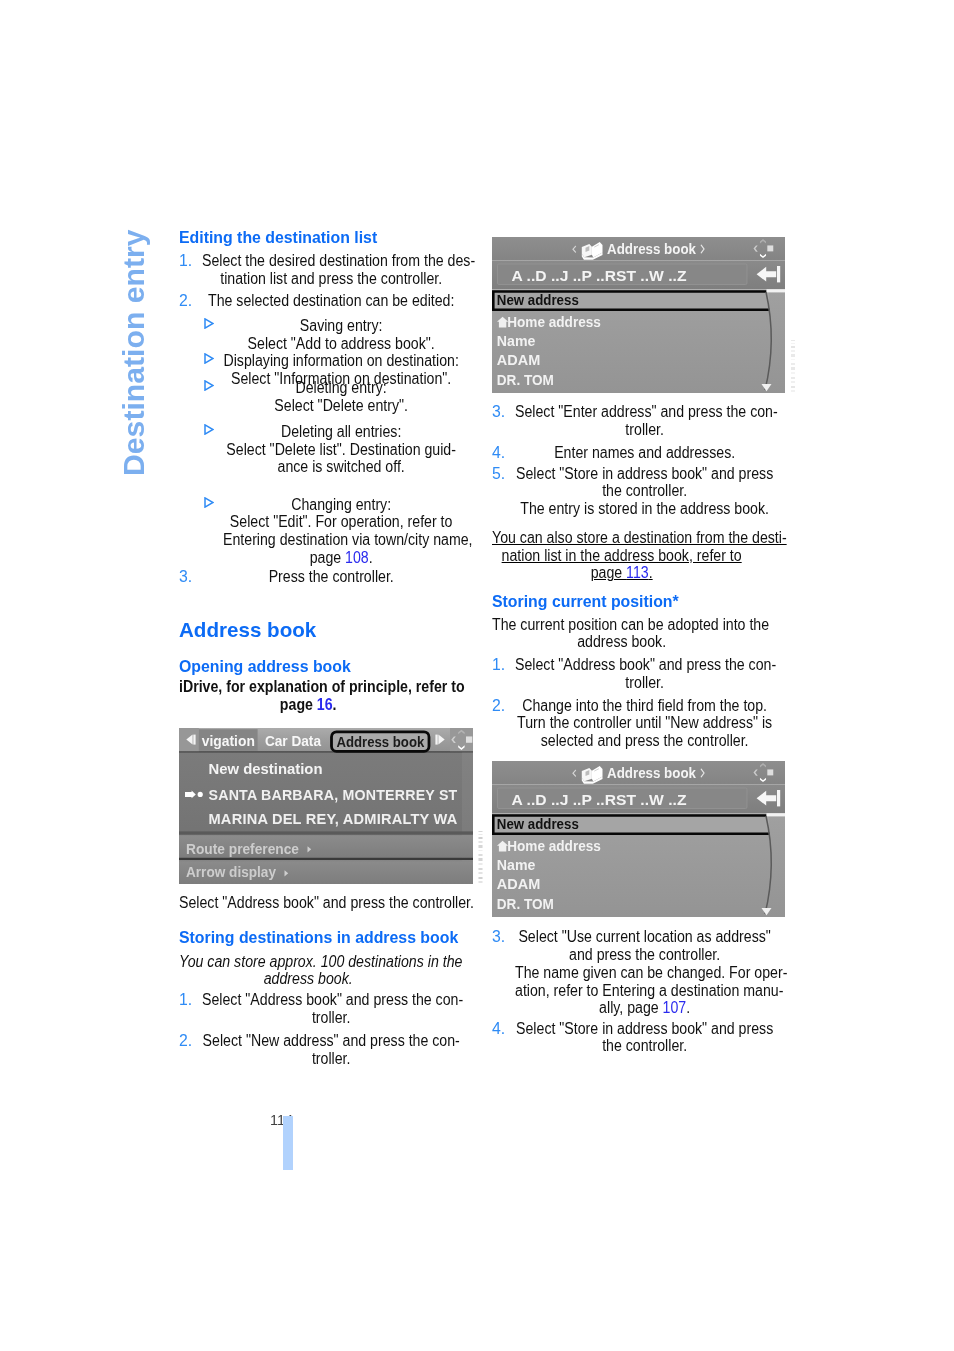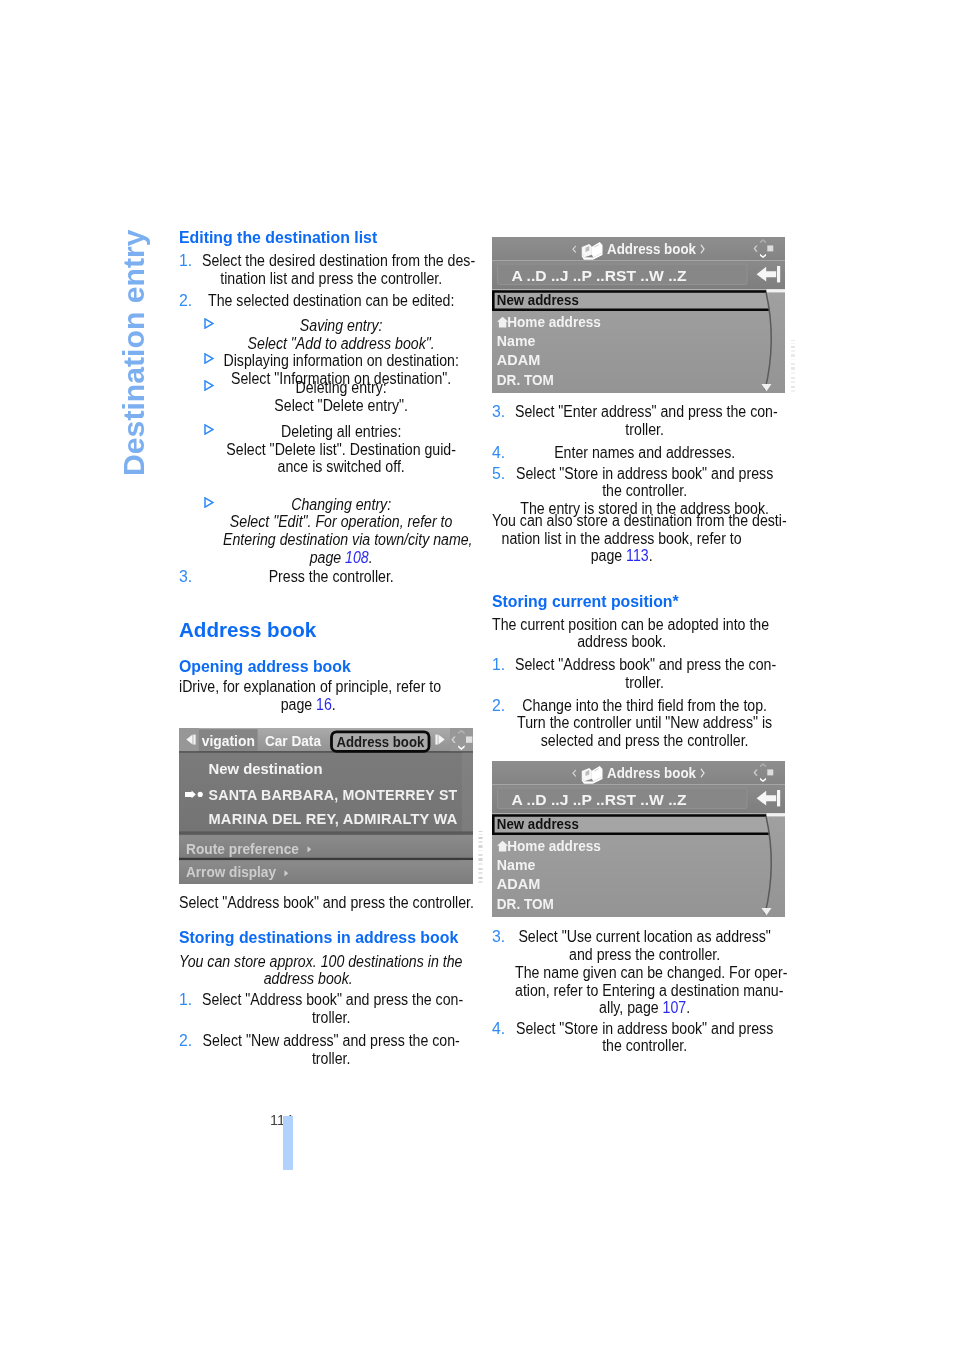--- a/index.html
+++ b/index.html
@@ -69,21 +69,21 @@
           <div class="ln">Select the desired destination from the des-</div>
           <div class="ln">tination list and press the controller.</div>
         </div>
       </div>
       <div class="blk item" style="top: 291.8px;">
         <span class="marker">2.</span>
         <div class="body ">
           <div class="ln">The selected destination can be edited:</div>
         </div>
       </div>
-      <div class="blk item-sub" style="top: 317.2px; font-style: italic;">
+      <div class="blk item-sub" style="top: 317.2px;">
         <span class="tri"><svg width="10" height="11" viewBox="0 0 10 11">
             <path d="M 1 0.9 L 9 5.5 L 1 10.1 Z" fill="none" stroke="#2f8bf5" stroke-width="1.5" stroke-linejoin="miter"></path>
           </svg></span>
         <div class="body ">
           <div class="ln">Saving entry:</div>
           <div class="ln">Select "Add to address book".</div>
         </div>
       </div>
       <div class="blk item-sub" style="top: 352px;">
         <span class="tri"><svg width="10" height="11" viewBox="0 0 10 11">
@@ -106,40 +106,40 @@
       <div class="blk item-sub" style="top: 423px;">
         <span class="tri"><svg width="10" height="11" viewBox="0 0 10 11">
             <path d="M 1 0.9 L 9 5.5 L 1 10.1 Z" fill="none" stroke="#2f8bf5" stroke-width="1.5" stroke-linejoin="miter"></path>
           </svg></span>
         <div class="body ">
           <div class="ln">Deleting all entries:</div>
           <div class="ln">Select "Delete list". Destination guid-</div>
           <div class="ln">ance is switched off.</div>
         </div>
       </div>
-      <div class="blk item-sub" style="top: 495.6px; font-style: italic;">
+      <div class="blk item-sub" style="top: 495.6px;">
         <span class="tri"><svg width="10" height="11" viewBox="0 0 10 11">
             <path d="M 1 0.9 L 9 5.5 L 1 10.1 Z" fill="none" stroke="#2f8bf5" stroke-width="1.5" stroke-linejoin="miter"></path>
           </svg></span>
         <div class="body ">
           <div class="ln">Changing entry:</div>
           <div class="ln">Select "Edit". For operation, refer to</div>
           <div class="ln">Entering destination via town/city name,</div>
           <div class="ln"><span>page </span><span class="xref">108</span><span>.</span></div>
         </div>
       </div>
       <div class="blk item" style="top: 568.4px;">
         <span class="marker">3.</span>
         <div class="body ">
           <div class="ln">Press the controller.</div>
         </div>
       </div>
       <div class="blk h1" style="top: 617.5px;">Address book</div>
       <div class="blk h2" style="top: 656.6px;">Opening address book</div>
-      <div class="blk" style="top: 678.3px;">
+      <div class="blk" style="top: 678.3px; font-weight: bold;">
         <div class="body ">
           <div class="ln">iDrive, for explanation of principle, refer to</div>
           <div class="ln"><span>page </span><span class="xref">16</span><span>.</span></div>
         </div>
       </div>
       <div class="blk fig" style="top: 727.6px; text-decoration: underline;">
         <svg width="294" height="156" viewBox="0 0 294 156" style="display: block;">
           <defs>
             <linearGradient id="mTab" x1="0" y1="0" x2="0" y2="1">
               <stop offset="0" stop-color="#ababab"></stop>
@@ -312,21 +312,21 @@
         </div>
       </div>
       <div class="blk item" style="top: 464.7px;">
         <span class="marker">5.</span>
         <div class="body ">
           <div class="ln">Select "Store in address book" and press</div>
           <div class="ln">the controller.</div>
           <div class="ln">The entry is stored in the address book.</div>
         </div>
       </div>
-      <div class="blk" style="top: 512px;">
+      <div class="blk" style="top: 529px; text-decoration: underline;">
         <div class="body ">
           <div class="ln">You can also store a destination from the desti-</div>
           <div class="ln">nation list in the address book, refer to</div>
           <div class="ln"><span>page </span><span class="xref">113</span><span>.</span></div>
         </div>
       </div>
       <div class="blk h2" style="top: 592.1px;">Storing current position*</div>
       <div class="blk" style="top: 615.7px;">
         <div class="body ">
           <div class="ln">The current position can be adopted into the</div>

